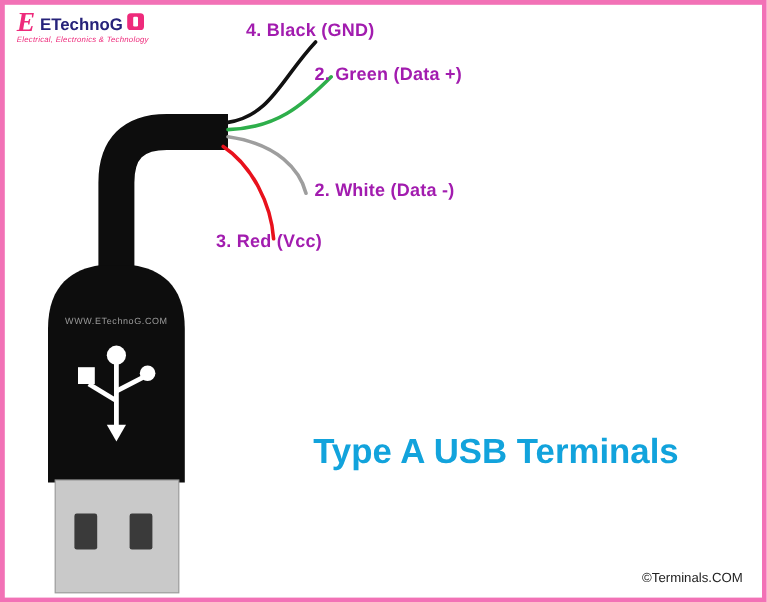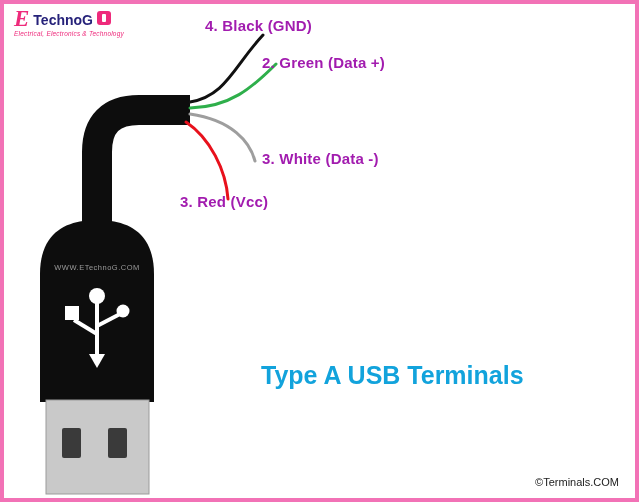--- a/index.html
+++ b/index.html
@@ -14,21 +14,21 @@
     position:absolute; font-weight:bold; font-size:15px; color:#a21caf;
     white-space:nowrap; letter-spacing:.2px;
   }
   .lbl-black { left:201px; top:13px; }
   .lbl-green { left:258px; top:50px; }
   .lbl-white { left:258px; top:146px; }
   .lbl-red   { left:176px; top:189px; }
 
   .title {
     position:absolute; left:257px; top:357px;
-    font-size:25px; font-weight:bold; color:#12a3dc; white-space:nowrap;
+    font-size:29px; font-weight:bold; color:#12a3dc; white-space:nowrap;
   }
   .copyright {
     position:absolute; right:16px; bottom:10px;
     font-size:11px; color:#222;
   }
 
   .logo { position:absolute; left:10px; top:5px; line-height:1; }
   .logo-row { display:flex; align-items:flex-start; gap:4px; }
   .logo-e {
     font-family:"Liberation Serif", serif; font-style:italic; font-weight:bold;
@@ -79,29 +79,29 @@
       <path d="M 85 350 L 101 350 L 93 364 Z" fill="#ffffff"></path>
     </g>
 
     <rect x="42" y="396" width="103" height="94" fill="#c9c9c9" stroke="#9b9b9b" stroke-width="1"></rect>
     <rect x="58" y="424" width="19" height="30" rx="2" fill="#3a3a3a"></rect>
     <rect x="104" y="424" width="19" height="30" rx="2" fill="#3a3a3a"></rect>
   </svg>
 
   <div class="wire-label lbl-black">4. Black (GND)</div>
   <div class="wire-label lbl-green">2. Green (Data +)</div>
-  <div class="wire-label lbl-white">3. White (Data -)</div>
+  <div class="wire-label lbl-white">2. White (Data -)</div>
   <div class="wire-label lbl-red">3. Red (Vcc)</div>
 
   <div class="title">Type A USB Terminals</div>
 
   <div class="copyright">©Terminals.COM</div>
 
   <div class="logo">
     <div class="logo-row">
       <span class="logo-e">E</span>
-      <span class="logo-rest">TechnoG</span>
+      <span class="logo-rest">ETechnoG</span>
       <span class="logo-badge"></span>
     </div>
     <div class="logo-tagline">Electrical, Electronics &amp; Technology</div>
   </div>
 
 </div>
 
 </body></html>

